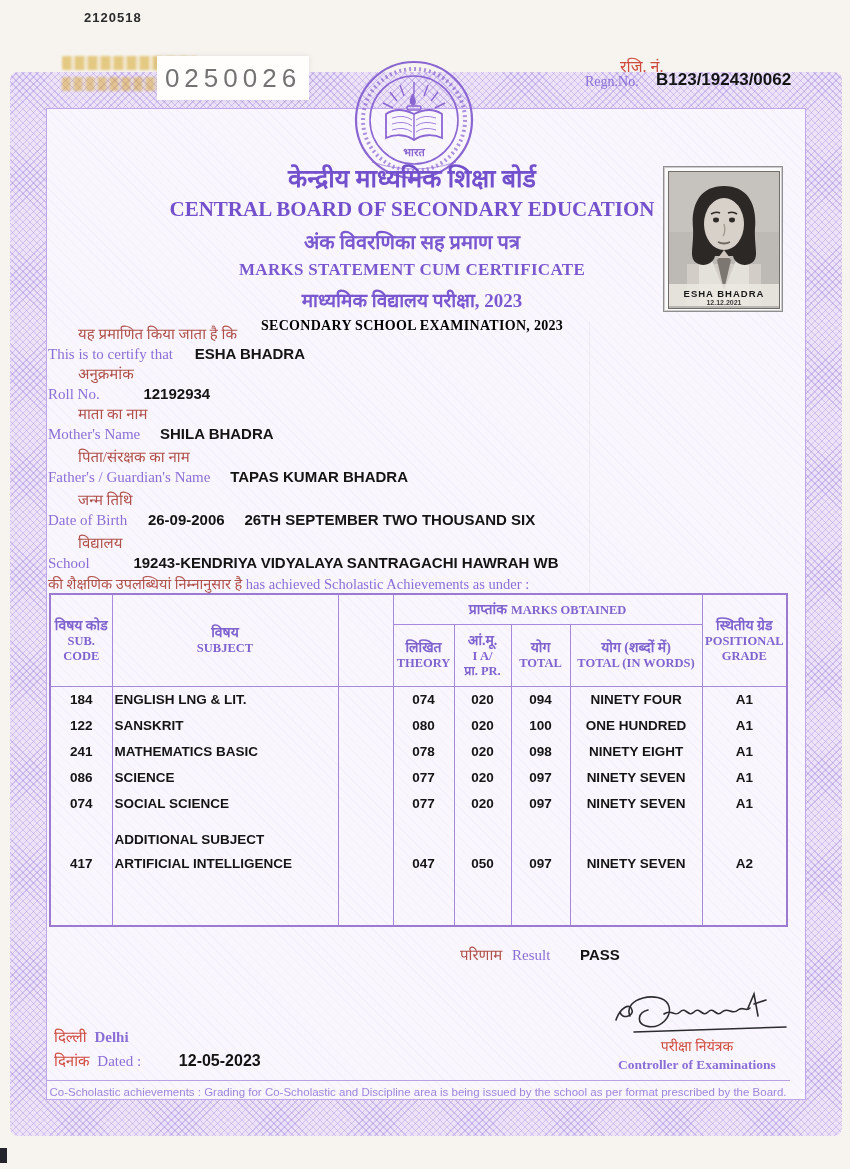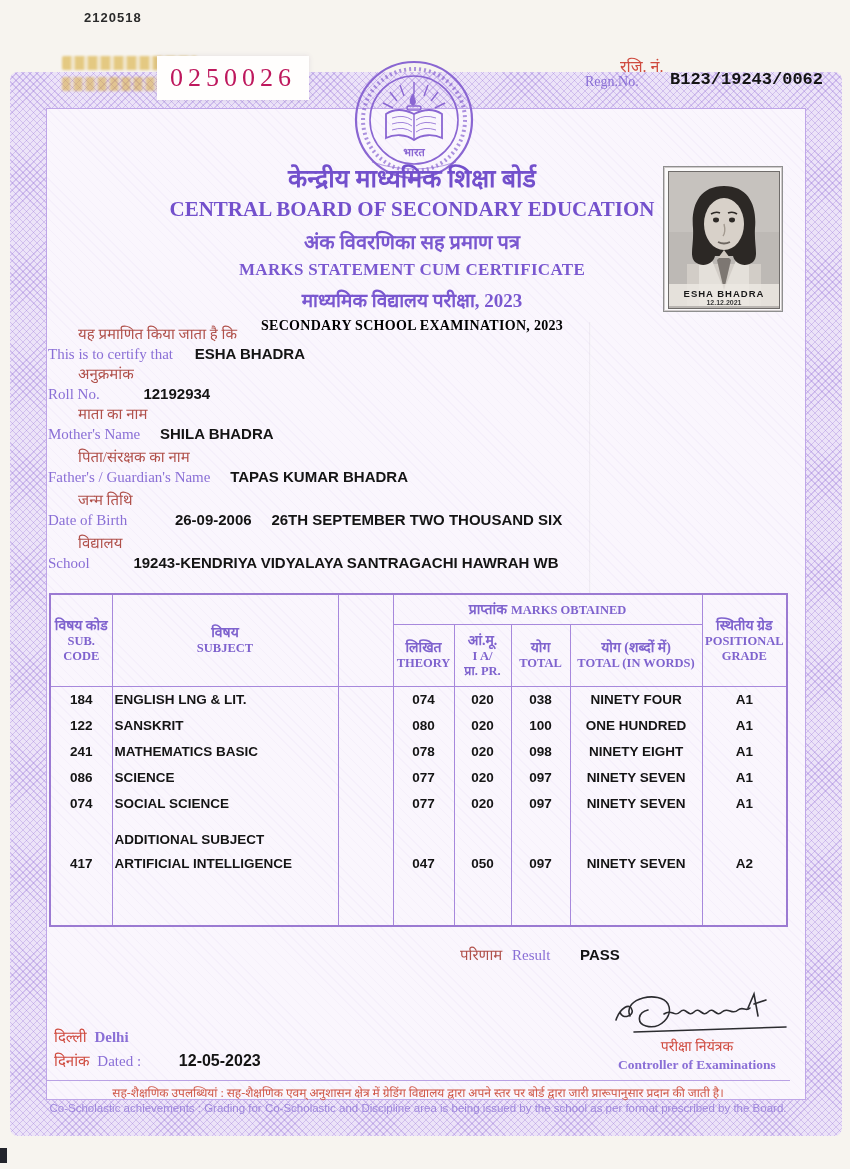--- a/index.html
+++ b/index.html
@@ -38,26 +38,26 @@
   .val{color:#141414;font-family:"Liberation Sans",sans-serif;font-weight:bold;}
 
   .corner-num{top:10px;left:84px;font-family:"Liberation Sans",sans-serif;font-weight:bold;
     font-size:13px;color:#2b2b2b;letter-spacing:1px;}
   .stamp1{left:62px;top:56px;width:135px;height:14px;border-radius:2px;filter:blur(1.2px);
     background:repeating-linear-gradient(90deg, rgba(214,166,40,.55) 0 9px, rgba(214,166,40,.18) 9px 13px);}
   .stamp2{left:62px;top:77px;width:150px;height:14px;border-radius:2px;filter:blur(1.2px);
     background:repeating-linear-gradient(90deg, rgba(214,166,40,.5) 0 8px, rgba(214,166,40,.15) 8px 12px);}
   .serialbox{left:157px;top:56px;width:152px;height:44px;background:#fffefd;
     box-shadow:0 0 5px rgba(80,60,120,.12);text-align:center;}
-  .serialbox span{font-family:Liberation Serif, serif;font-size:26px;line-height:44px;
-    color:#be185d;letter-spacing:5px;}
+  .serialbox span{font-family:Liberation Sans, sans-serif;font-size:26px;line-height:44px;
+    color:#737373;letter-spacing:5px;}
 
   .regn-hi{left:620px;top:55px;font-size:16px;}
   .regn-en{left:585px;top:74px;font-size:14px;}
-  .regn-val{left:670px;top:70px;font-size:17px;font-family:Liberation Mono, monospace;}
+  .regn-val{left:656px;top:70px;font-size:17px;}
 
   .headings{left:46px;top:160px;width:732px;text-align:center;}
   .h1{font-size:25px;font-weight:bold;color:#7350cc;margin:0 0 3px 0;}
   .h2{font-size:21px;font-weight:bold;color:#7350cc;margin:0 0 6px 0;}
   .h3{font-size:20px;color:#7a58d0;font-weight:bold;margin:0 0 5px 0;}
   .h4{font-size:17px;font-weight:bold;color:#7a58d0;margin:0 0 7px 0;letter-spacing:.3px;}
   .h5{font-size:19px;color:#7a58d0;font-weight:bold;margin:0 0 5px 0;}
   .h6{font-size:14px;font-weight:bold;color:#000000;margin:0;letter-spacing:.3px;}
 
   
@@ -222,27 +222,31 @@
       <span class="val" style="margin-left:16px;">SHILA BHADRA</span>
     </div>
     <div class="f-hi hi" style="margin-top:3px;">पिता/संरक्षक का नाम</div>
     <div class="f-en">
       <span class="lbl">Father's / Guardian's Name</span>
       <span class="val" style="margin-left:16px;">TAPAS KUMAR BHADRA</span>
     </div>
     <div class="f-hi hi" style="margin-top:3px;">जन्म तिथि</div>
     <div class="f-en">
       <span class="lbl">Date of Birth</span>
-      <span class="val" style="margin-left:44px;">26-09-2006</span>
+      <span class="val" style="margin-left:17px;">26-09-2006</span>
       <span class="val" style="margin-left:16px;">26TH SEPTEMBER TWO THOUSAND SIX</span>
     </div>
     <div class="f-hi hi" style="margin-top:3px;">विद्यालय</div>
     <div class="f-en">
       <span class="lbl">School</span>
       <span class="val" style="margin-left:40px;">19243-KENDRIYA VIDYALAYA SANTRAGACHI HAWRAH WB</span>
+    </div>
+    <div class="achv">
+      <span class="hi">की शैक्षणिक उपलब्धियां निम्नानुसार है</span>
+      <span class="lbl">has achieved Scholastic Achievements as under :</span>
     </div>
   </div>
 
   <div class="abs crease"></div>
 
   <table class="marks">
     <colgroup>
       <col style="width:62px">
         <col style="width:226px">
         <col style="width:55px">
@@ -294,21 +298,21 @@
         </th>
       </tr>
     </thead>
     <tbody>
       <tr class="subj">
         <td class="c">184</td>
           <td class="s">ENGLISH LNG &amp; LIT.</td>
           <td></td>
         <td class="c">074</td>
           <td class="c">020</td>
-        <td class="c">038</td>
+        <td class="c">094</td>
           <td class="c">NINETY FOUR</td>
         <td class="c">A1</td>
       </tr>
       <tr class="subj">
         <td class="c">122</td>
           <td class="s">SANSKRIT</td>
           <td></td>
         <td class="c">080</td>
           <td class="c">020</td>
         <td class="c">100</td>
@@ -416,18 +420,17 @@
     <span class="lbl" style="font-weight:bold;margin-left:4px;">Delhi</span>
   </div>
   <div class="abs dated">
     <span class="hired">दिनांक</span>
     <span class="lbl" style="margin-left:4px;">Dated :</span>
     <span class="val" style="margin-left:34px;">12-05-2023</span>
   </div>
 
   <div class="abs foot-rule"></div>
   <div class="abs footer">
-    <div class="foot-hi">सह-शैक्षणिक उपलब्धियां : सह-शैक्षणिक एवम् अनुशासन क्षेत्र में ग्रेडिंग विद्यालय द्वारा अपने स्तर पर बोर्ड द्वारा जारी प्रारूपानुसार प्रदान की जाती है।</div>
     <div class="foot-en">Co-Scholastic achievements : Grading for Co-Scholastic and Discipline area is being issued by the school as per format prescribed by the Board.</div>
   </div>
 
   <div class="abs corner-mark"></div>
 </div>
 
 </body></html>

